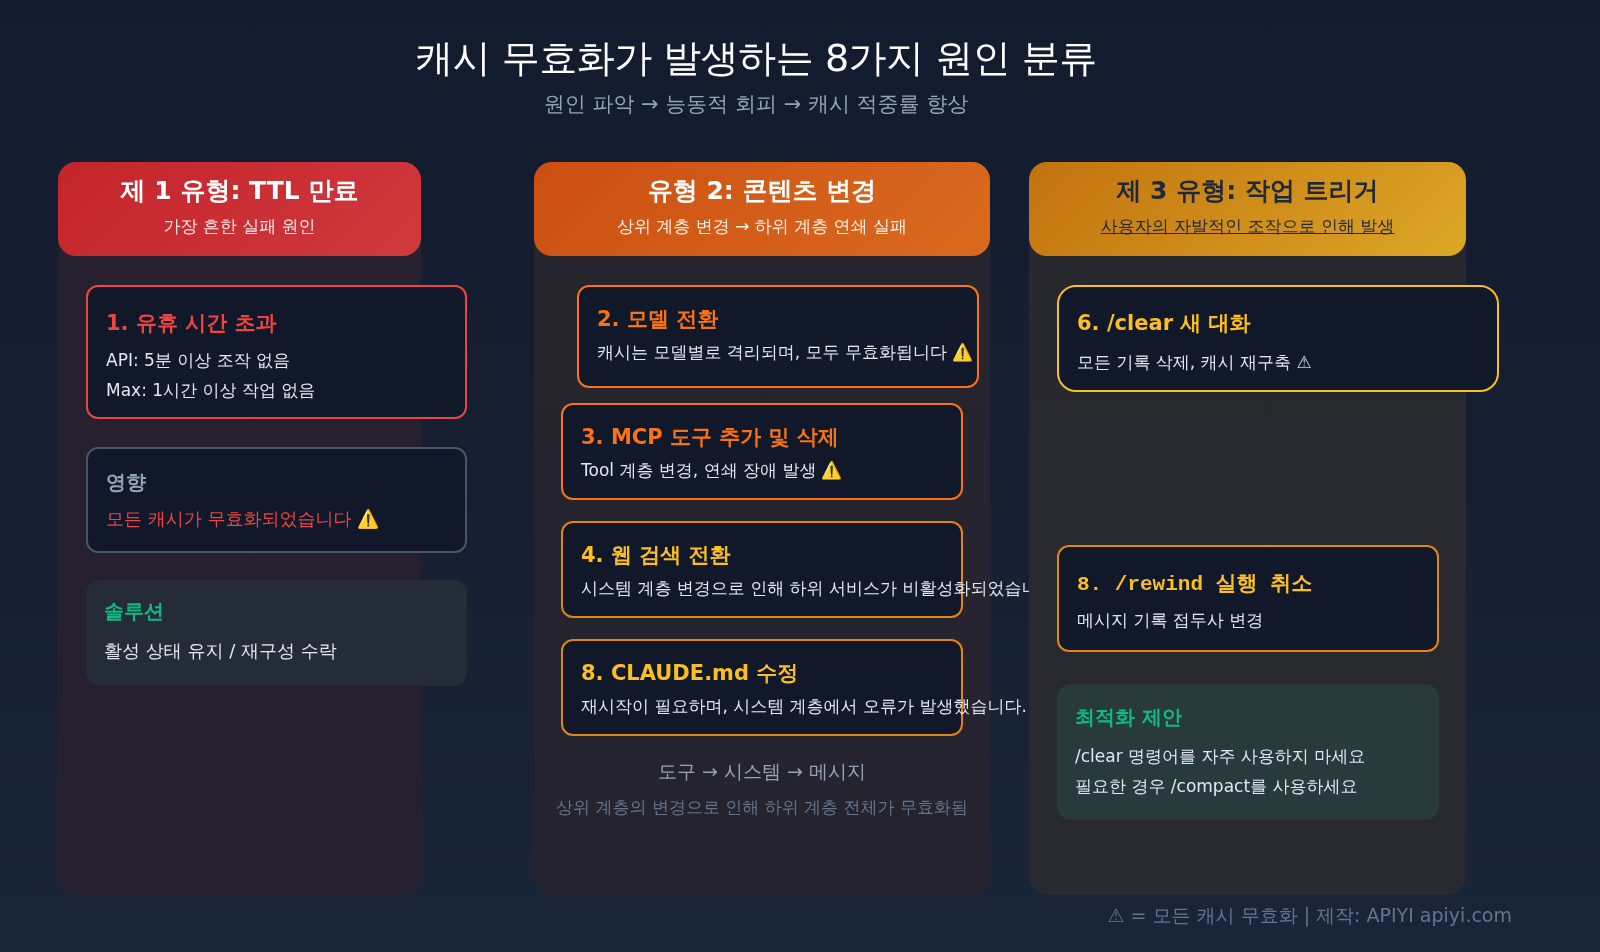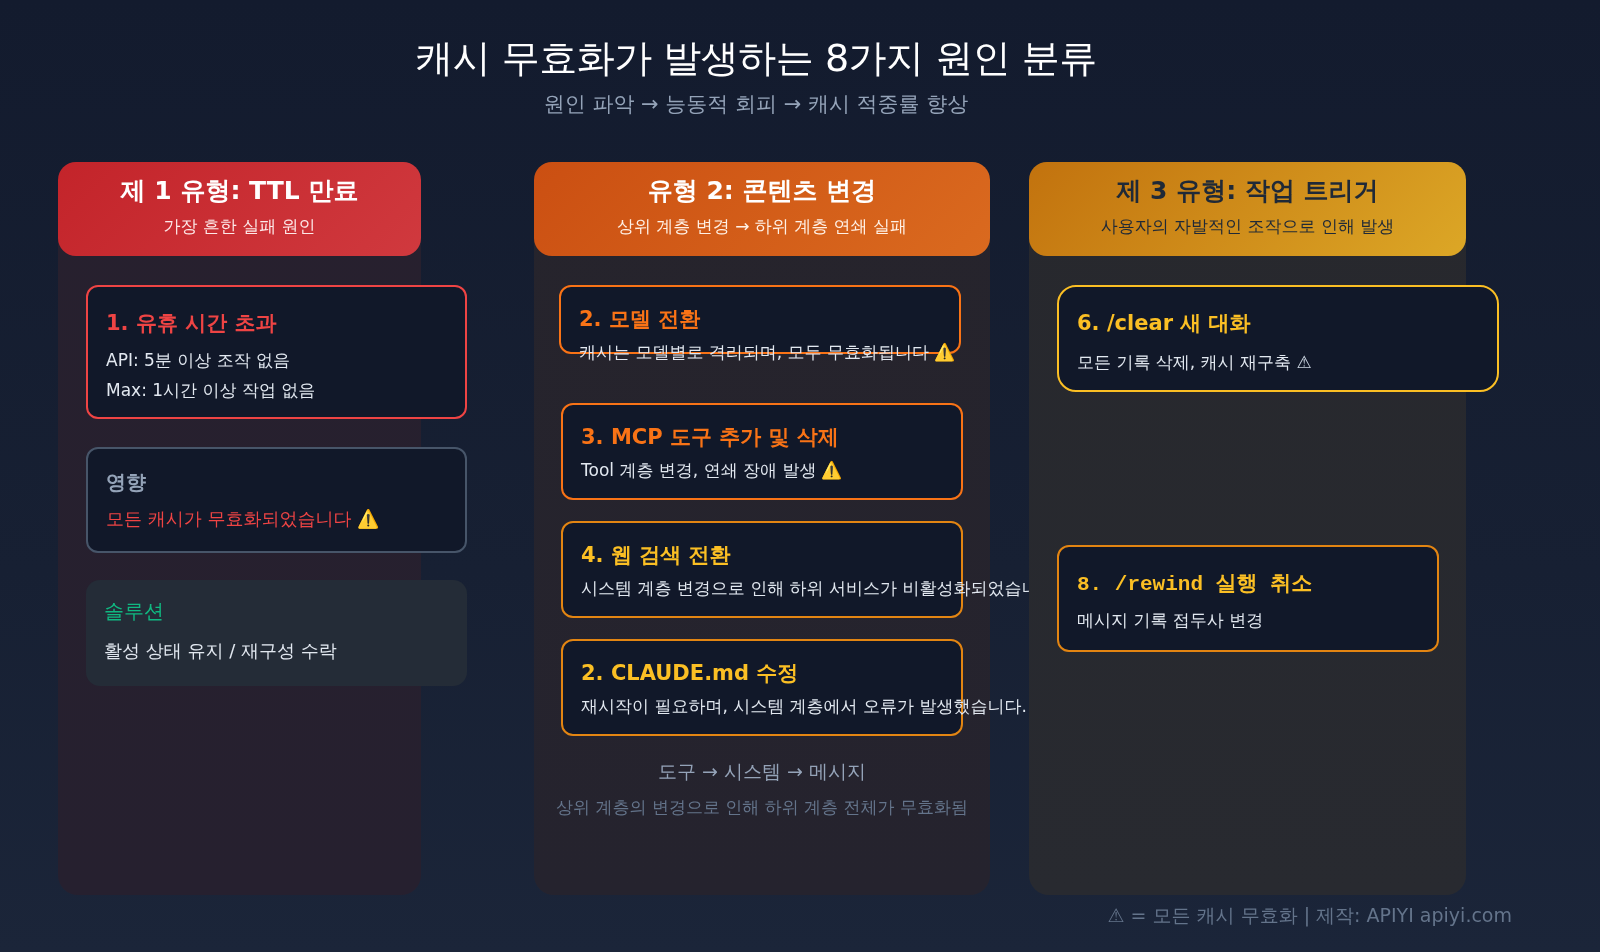--- a/index.html
+++ b/index.html
@@ -34,21 +34,21 @@
   .col-2 .col-head { background: linear-gradient(135deg, #cb4f12 0%, #da6a1f 100%); }
   .col-3 .col-head { background: linear-gradient(135deg, #c2720e 0%, #dca726 100%); }
   .col-head .h {
     margin-top: 12px; font-size: 25px; font-weight: bold; color: #ffffff;
   }
   .col-3 .col-head .h { color: #1f2937; }
   .col-head .s {
     margin-top: 8px; font-size: 17px; color: #fde8e8;
   }
   .col-2 .col-head .s { color: #fff1e6; }
-  .col-3 .col-head .s { color: #1f2937; }
+  .col-3 .col-head .s { color: #1f2937; text-decoration: underline; }
   .card {
     position: absolute; background: #111829; border-radius: 12px;
     border: 2px solid #ef4444; padding: 4px 18px;
     white-space: nowrap;
   }
   .card .ct { font-size: 21px; font-weight: bold; margin-top: 16px; }
   .card .cd { font-size: 17px; color: #e2e8f0; margin-top: 10px; line-height: 30px; }
   .warn { color: #facc15; }
   .warn-outline { color: #cbd5e1; }
   .note {
@@ -84,32 +84,32 @@
 
   <div class="card" style="left:28px; top:285px; width:381px; height:106px; border-color:#475569;">
     <div class="ct" style="color:#94a3b8; font-size:20px; margin-top:16px;">영향</div>
     <div class="cd" style="color:#ef4444; font-size:18px; margin-top:8px;">
       <span>모든 캐시가 무효화되었습니다</span>
       <span class="warn">⚠️</span>
     </div>
   </div>
 
   <div class="note" style="left:28px; top:418px; width:381px; height:106px; background:#242c37;">
-    <div style="font-size:20px; font-weight:normal; color:#10b981; margin-top:18px;">솔루션</div>
+    <div style="font-size:20px; font-weight:bold; color:#10b981; margin-top:18px;">솔루션</div>
     <div style="font-size:18px; color:#e2e8f0; margin-top:14px;">활성 상태 유지 / 재구성 수락</div>
   </div>
 </div>
 
 <div class="col col-2">
   <div class="col-head">
     <div class="h">유형 2: 콘텐츠 변경</div>
     <div class="s">상위 계층 변경 → 하위 계층 연쇄 실패</div>
   </div>
 
-  <div class="card" style="left:25px; top:123px; width:402px; height:69px; border-color:#f97316;">
+  <div class="card" style="left:43px; top:123px; width:402px; height:103px; border-color:#f97316;">
     <div class="ct" style="color:#f97316; margin-top:14px;">2. 모델 전환</div>
     <div class="cd" style="margin-top:4px;">
       <span>캐시는 모델별로 격리되며, 모두 무효화됩니다</span>
       <span class="warn">⚠️</span>
     </div>
   </div>
 
   <div class="card" style="left:27px; top:241px; width:402px; height:97px; border-color:#f97316;">
     <div class="ct" style="color:#f97316; margin-top:14px;">3. MCP 도구 추가 및 삭제</div>
     <div class="cd" style="margin-top:4px;">
@@ -117,21 +117,21 @@
       <span class="warn">⚠️</span>
     </div>
   </div>
 
   <div class="card" style="left:27px; top:359px; width:402px; height:97px; border-color:#e38512;">
     <div class="ct" style="color:#fbbf24; margin-top:14px;">4. 웹 검색 전환</div>
     <div class="cd" style="margin-top:4px;">시스템 계층 변경으로 인해 하위 서비스가 비활성화되었습니다.</div>
   </div>
 
   <div class="card" style="left:27px; top:477px; width:402px; height:97px; border-color:#e38512;">
-    <div class="ct" style="color:#fbbf24; margin-top:14px;">2. CLAUDE.md 수정</div>
+    <div class="ct" style="color:#fbbf24; margin-top:14px;">8. CLAUDE.md 수정</div>
     <div class="cd" style="margin-top:4px;">재시작이 필요하며, 시스템 계층에서 오류가 발생했습니다.</div>
   </div>
 
   <div class="mid-flow" style="top:597px; font-size:19px; color:#94a3b8;">도구 → 시스템 → 메시지</div>
   <div class="mid-flow" style="top:634px; font-size:17px; color:#64748b;">상위 계층의 변경으로 인해 하위 계층 전체가 무효화됨</div>
 </div>
 
 <div class="col col-3">
   <div class="col-head">
     <div class="h">제 3 유형: 작업 트리거</div>
@@ -145,15 +145,22 @@
       <span class="warn-outline">⚠</span>
     </div>
   </div>
 
 
   <div class="card" style="left:28px; top:383px; width:382px; height:107px; border-color:#e38512;">
     <div class="ct" style="color:#fbbf24; margin-top:18px;font-family:Liberation Mono, monospace;">8. /rewind 실행 취소</div>
     <div class="cd" style="margin-top:8px;">메시지 기록 접두사 변경</div>
   </div>
 
+  <div class="note" style="left:28px; top:522px; width:382px; height:136px; background:#283a3b;">
+    <div style="font-size:20px; font-weight:bold; color:#10b981; margin-top:20px;">최적화 제안</div>
+    <div style="font-size:17px; color:#e2e8f0; margin-top:10px; line-height:30px;">
+      <div>/clear 명령어를 자주 사용하지 마세요</div>
+      <div>필요한 경우 /compact를 사용하세요</div>
+    </div>
+  </div>
 </div>
 
 <div class="footer">⚠ = 모든 캐시 무효화 | 제작: APIYI apiyi.com</div>
 
 </body></html>

